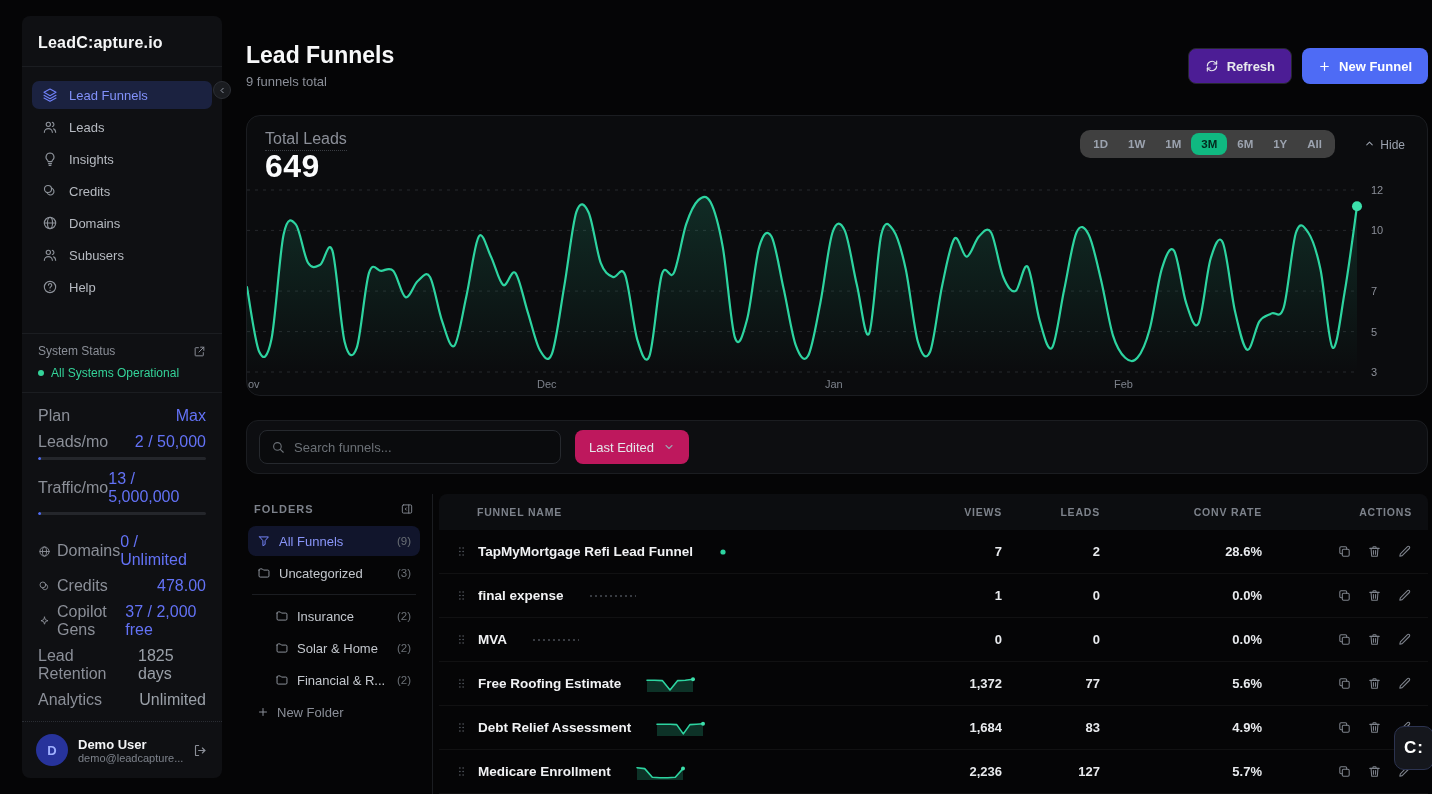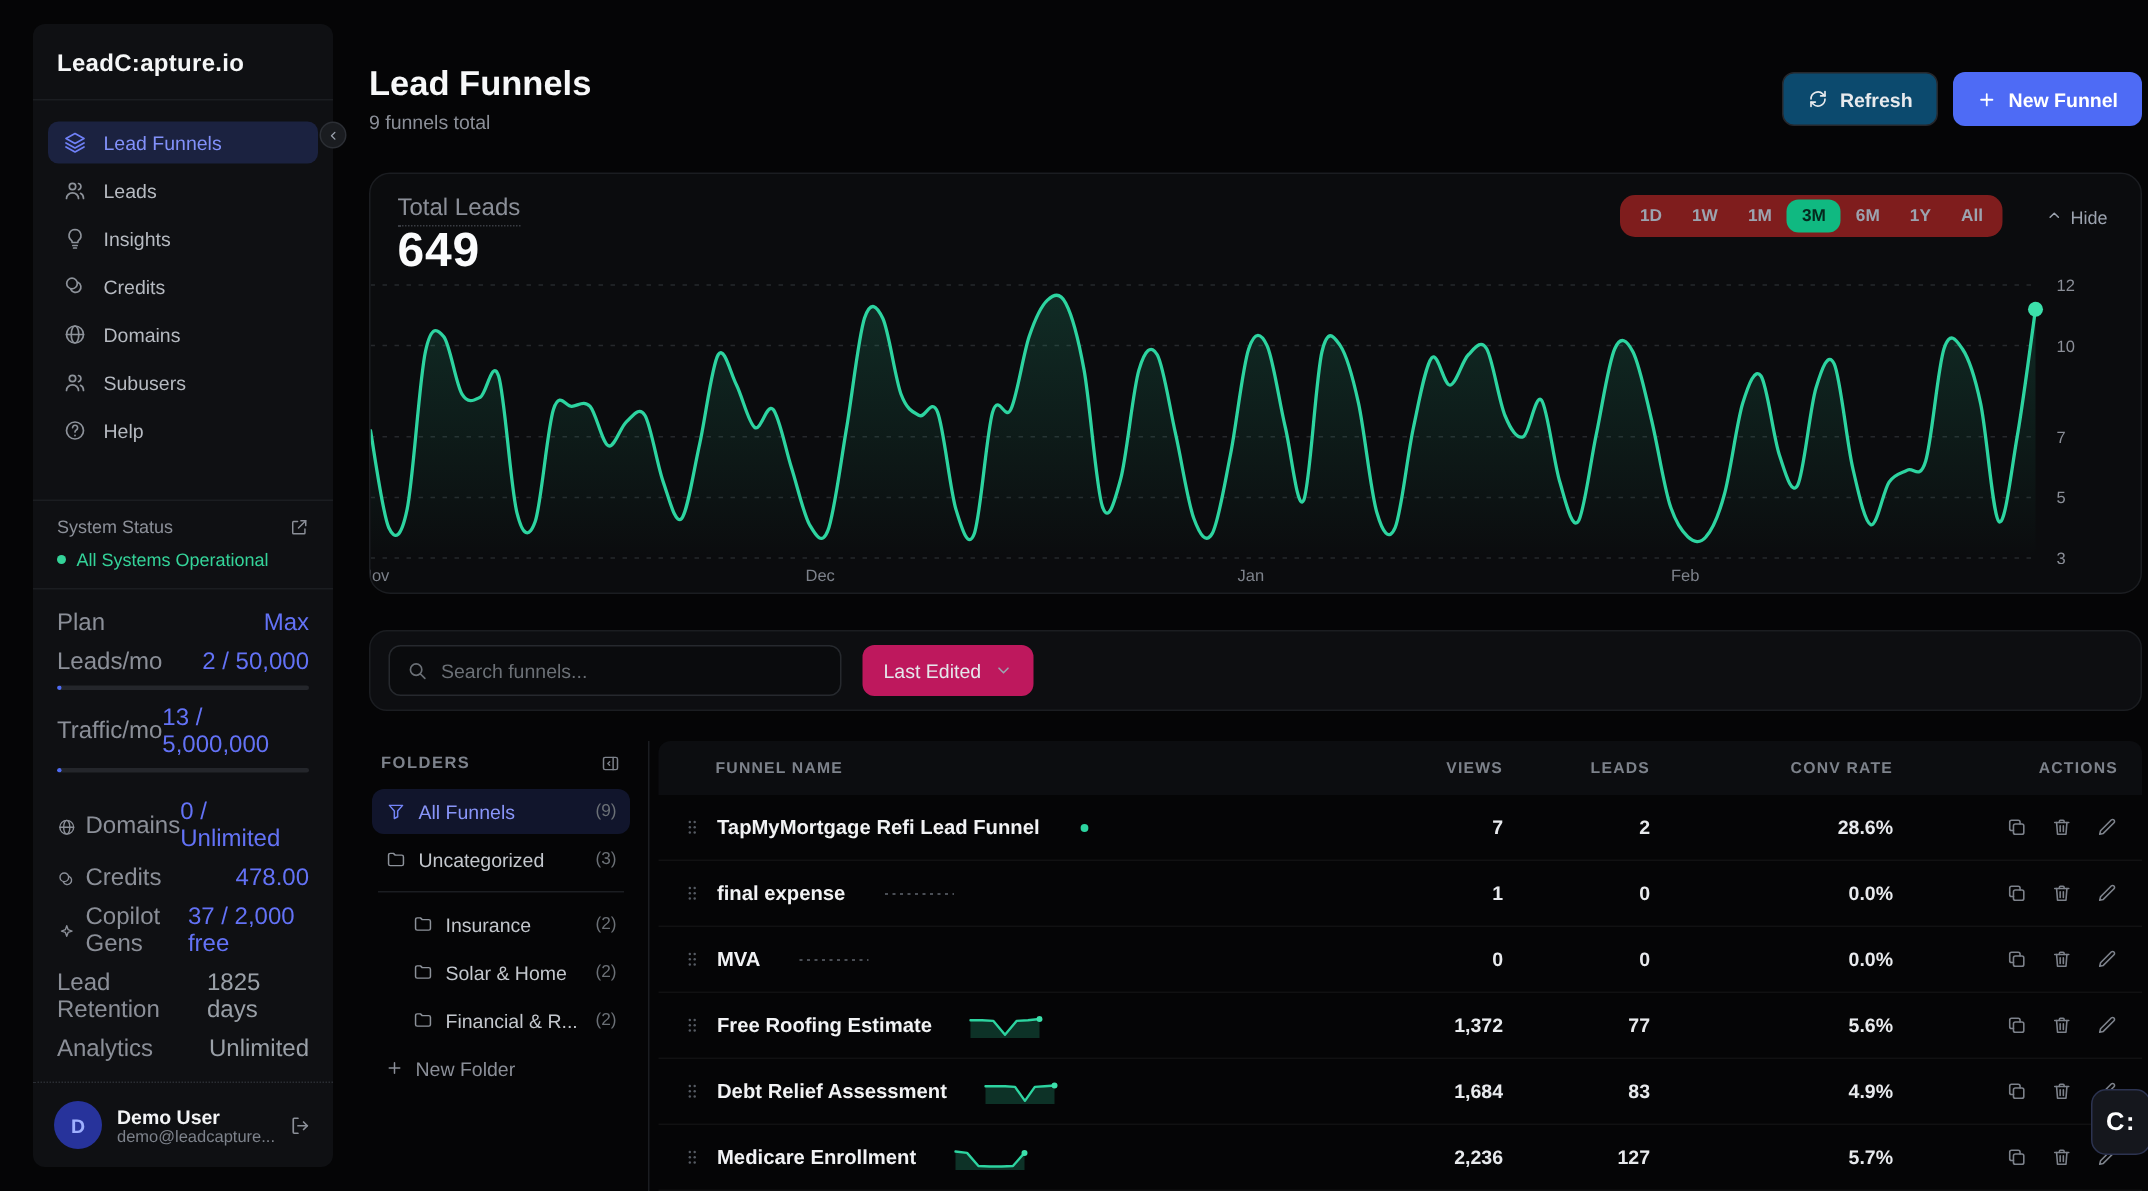--- a/index.html
+++ b/index.html
@@ -46,32 +46,32 @@
   .logout { color:#8b8f98; cursor:pointer; }
   
   .main { position:absolute; left:246px; top:0; width:1182px; height:794px; }
   .page-header { position:absolute; top:42px; left:0; right:0; display:flex;
     justify-content:space-between; align-items:flex-start; }
   .page-title { font-size:23px; font-weight:800; color:#f7f8f9; }
   .page-sub { font-size:13px; color:#8b8f98; margin-top:5px; }
   .header-actions { display:flex; gap:10px; margin-top:6px; }
   .btn { display:flex; align-items:center; gap:8px; height:36px; padding:0 16px;
     border-radius:8px; font-size:13px; font-weight:600; cursor:pointer; }
-  .btn-ghost { background:#0c4a6e; border:1px solid #26282d; color:#e8eaed; }
+  .btn-ghost { background:#4c1d95; border:1px solid #26282d; color:#e8eaed; }
   .btn-primary { background:#4e6bf5; color:#fff; border:none; }
   
   .chart-card { position:absolute; top:115px; left:0; width:1182px; height:281px;
     background:#0b0c0e; border:1px solid #1b1d21; border-radius:14px; overflow:hidden; }
   .chart-top { position:relative; height:70px; }
   .total-label { position:absolute; left:18px; top:14px; font-size:16px; color:#8b8f98;
     border-bottom:1px dotted #3a3d43; padding-bottom:2px; }
   .total-value { position:absolute; left:18px; top:32px; font-size:32px; font-weight:800;
     color:#fafbfc; letter-spacing:.5px; }
   .range { position:absolute; right:92px; top:14px; display:flex; align-items:center;
-    background:#7f1d1d; border-radius:10px; padding:3px; }
+    background:#404040; border-radius:10px; padding:3px; }
   .range-pill { font-size:11.5px; color:#9ca3af; padding:5px 10px; border-radius:8px;
     cursor:pointer; font-weight:600; }
   .range-pill.active { background:#10b981; color:#04291e; }
   .hide-btn { position:absolute; right:22px; top:22px; display:flex; align-items:flex-start;
     gap:5px; font-size:12px; color:#9ca3af; cursor:pointer; }
   .chart-plot { position:absolute; left:0; top:70px; width:1182px; height:190px; }
   .x-labels { position:absolute; left:0; top:262px; width:1110px; height:16px; }
   .x-label { position:absolute; font-size:11px; color:#7d828b; }
   
   .search-card { position:absolute; top:420px; left:0; width:1182px; height:54px;

